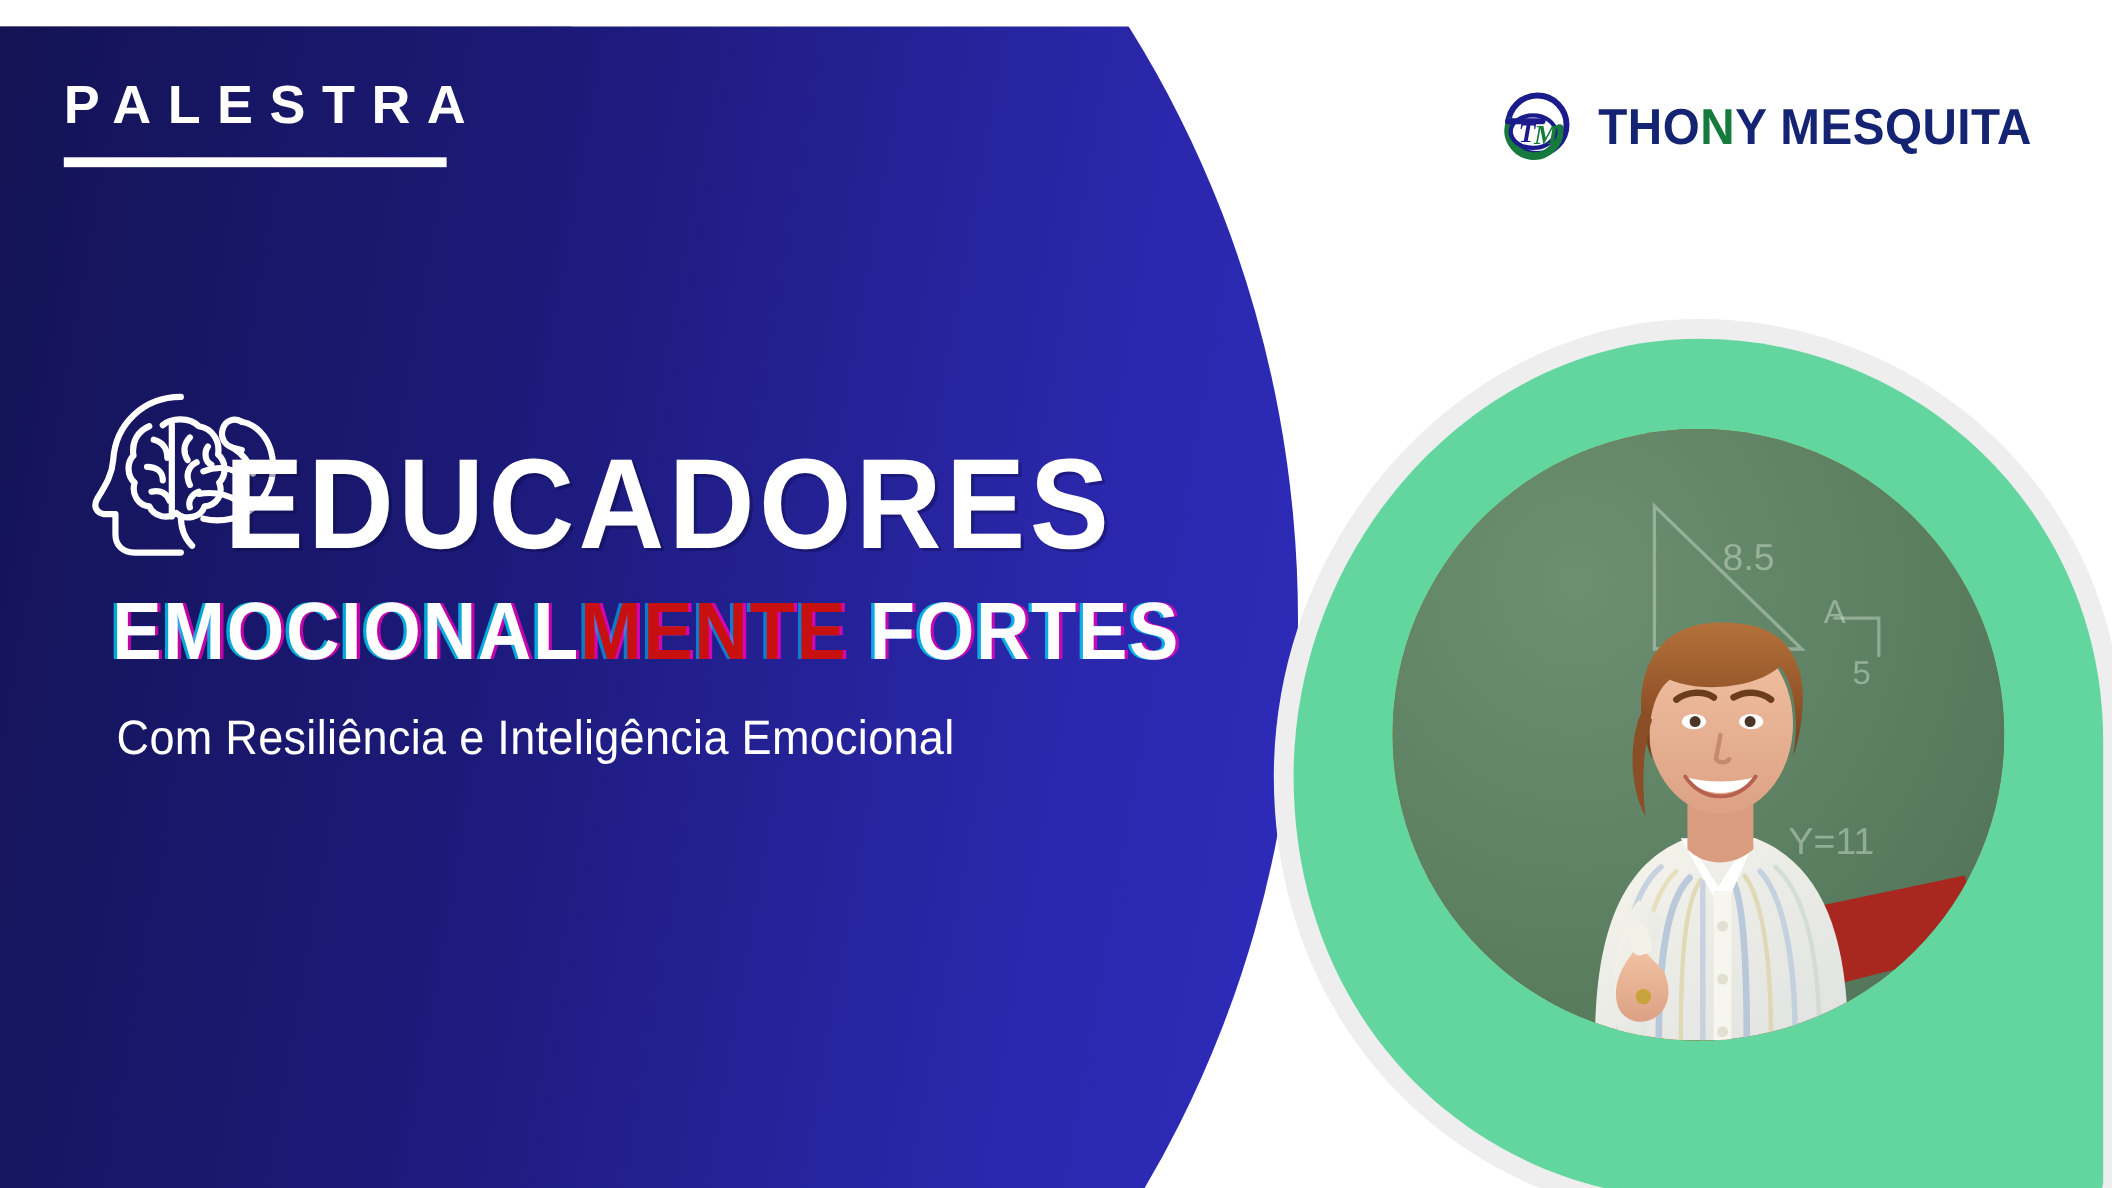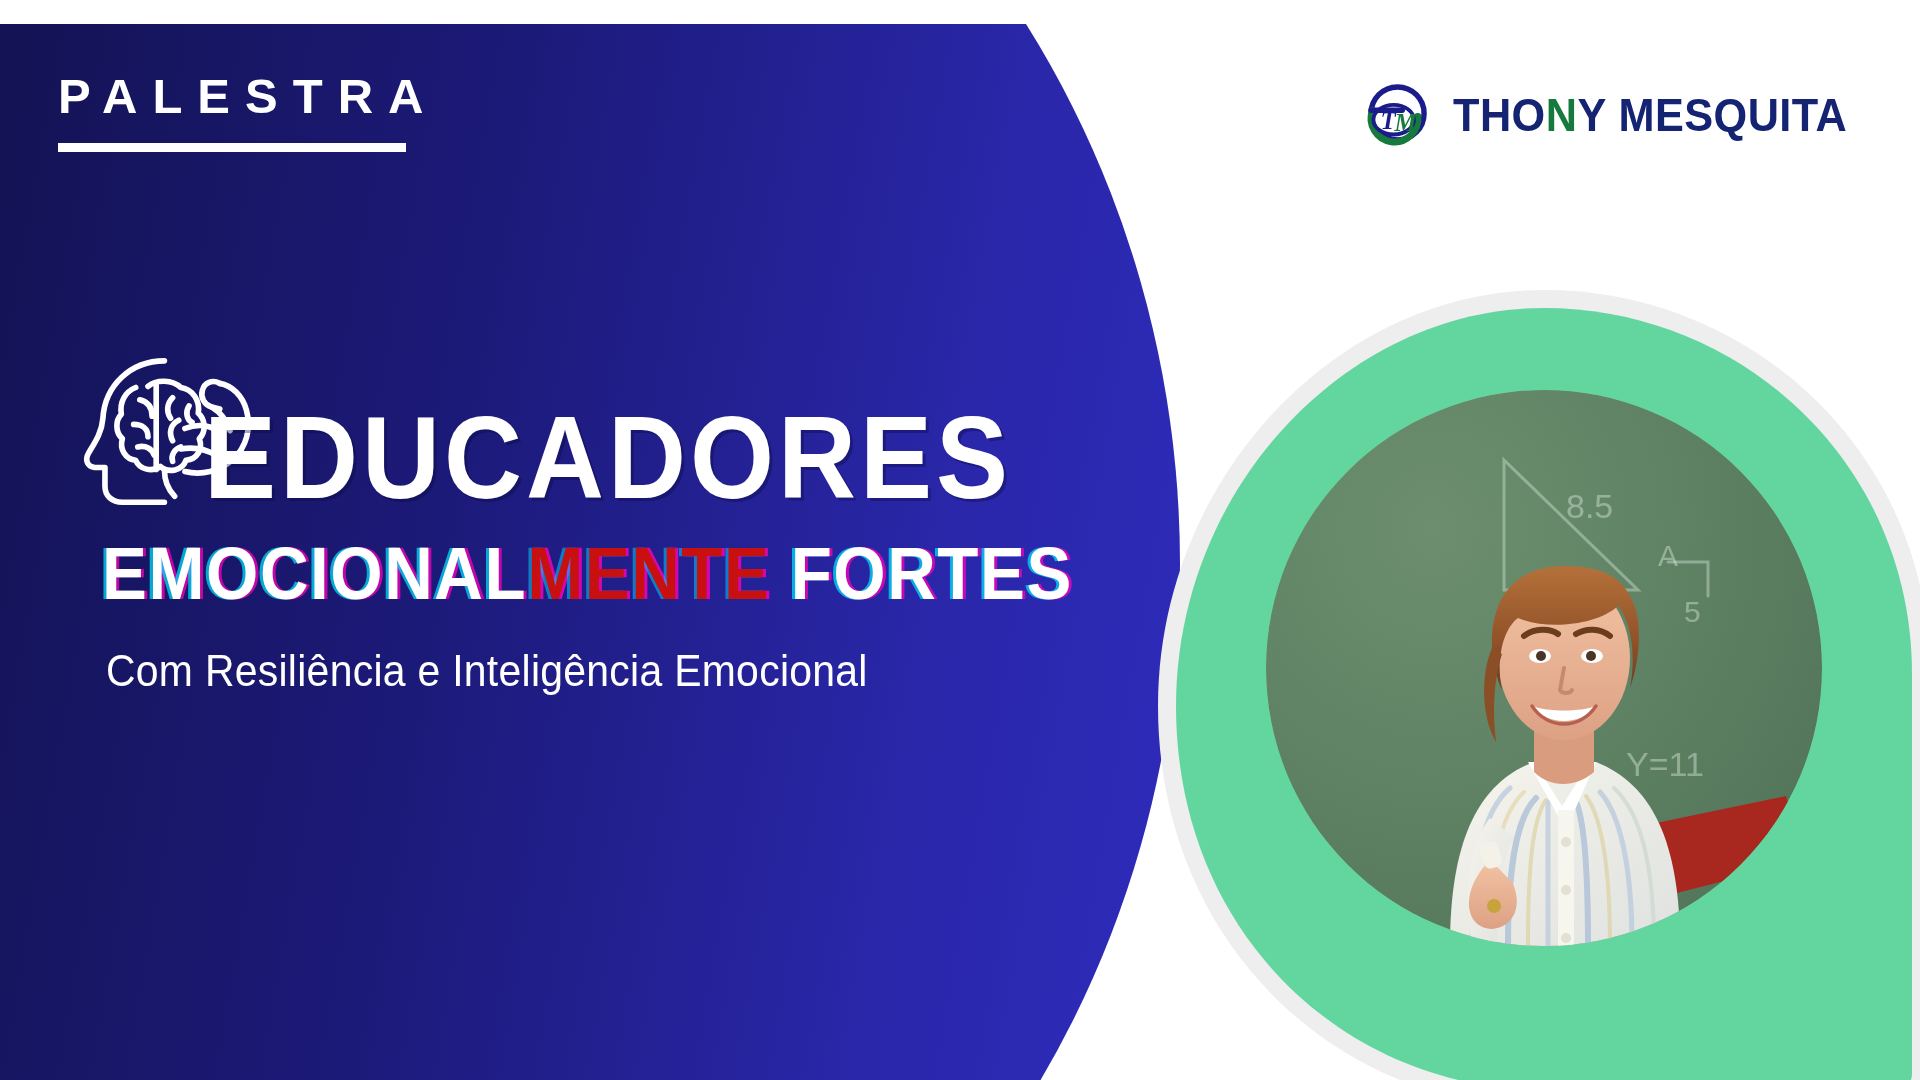--- a/index.html
+++ b/index.html
@@ -150,21 +150,21 @@
   .blob-ring{
     position:absolute; inset:0;
     width:830px; height:830px;
   }
   .photo-clip{
     position:absolute;
     left:126px; top:108px;
     width:556px; height:556px;
     border-radius:50%;
     overflow:hidden;
-    background:#86efac;
+    background:#a16207;
   }
   .chalk-bg{
     position:absolute; inset:0;
     background:
       radial-gradient(ellipse at 30% 25%, #6d8f70 0%, #5f8264 45%, #4e6f55 100%);
   }
   .photo-svg{ position:absolute; inset:0; width:100%; height:100%; }
 </style>
 </head>
 <body>

